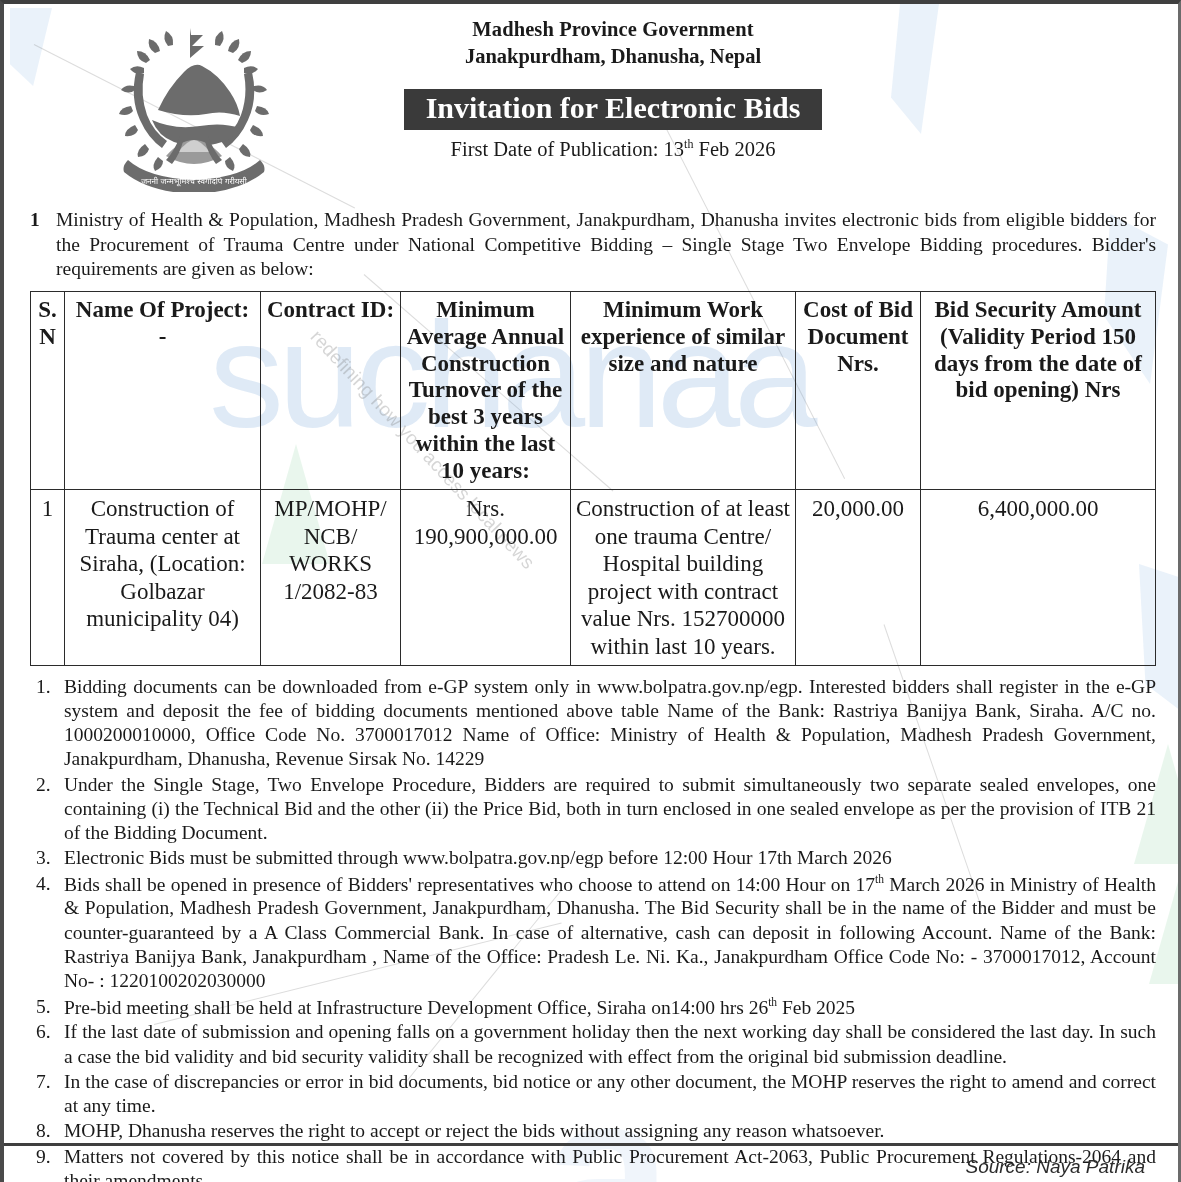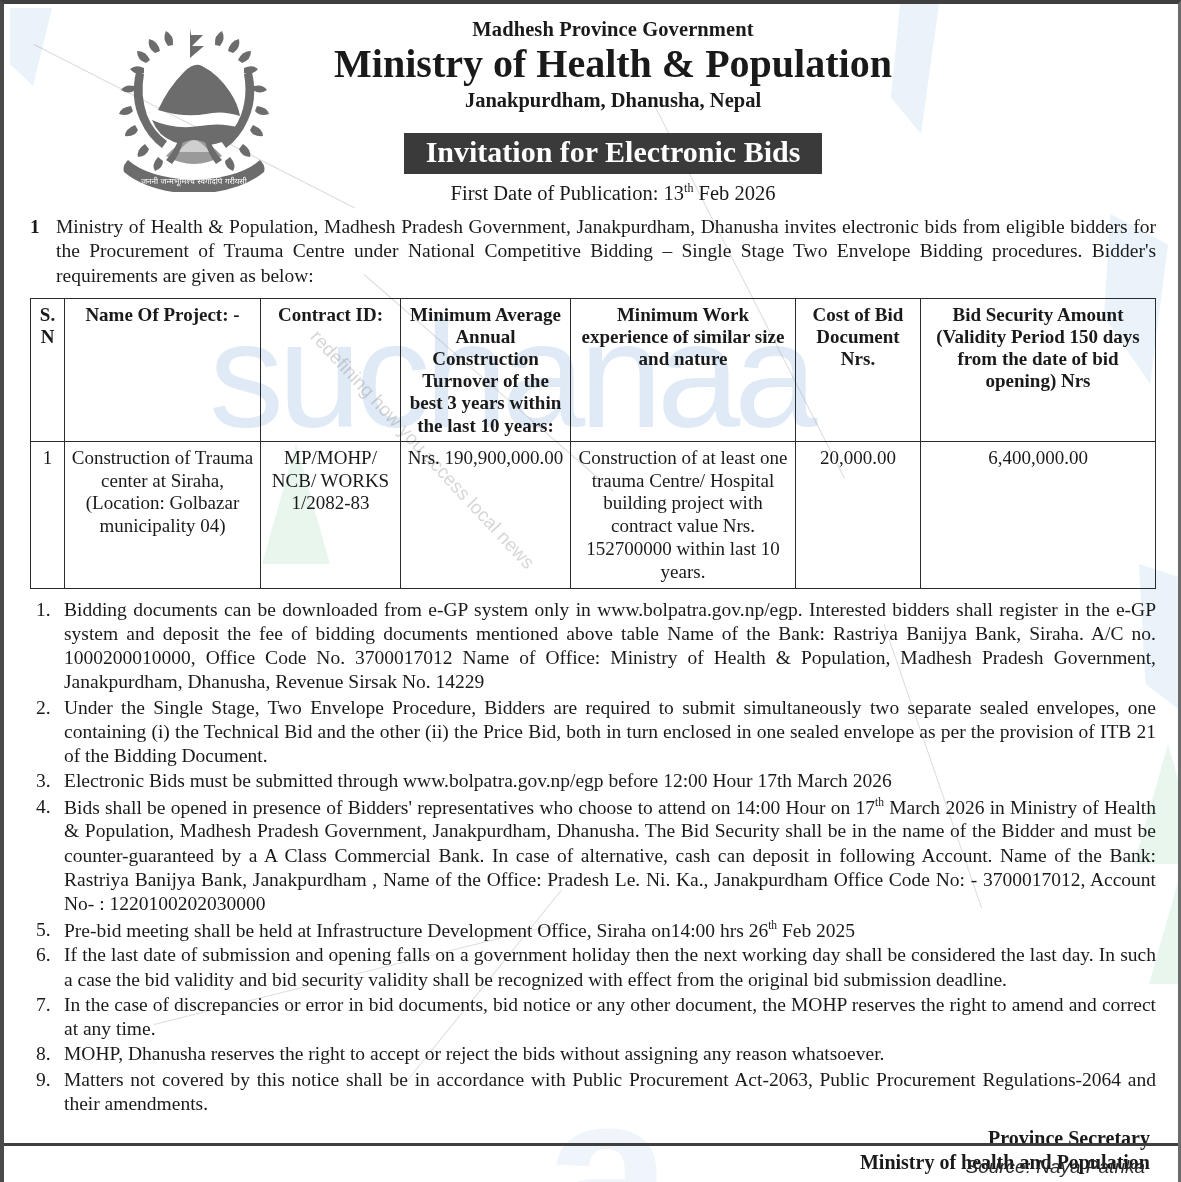--- a/index.html
+++ b/index.html
@@ -158,21 +158,21 @@
   }
   .intro .num { width: 26px; font-weight: bold; flex: 0 0 26px; }
   .intro .body { flex: 1; }
   .intro b { font-weight: normal; margin-top: 44px; }
 
   
   table.bidtable {
     width: 100%;
     border-collapse: collapse;
     margin-top: 9px;
-    font-size: 19px;
+    font-size: 23px;
     border-radius: 20px;
   }
   table.bidtable th, table.bidtable td {
     border: 1.6px solid #2b2b2b;
     vertical-align: top;
     padding: 5px 5px 4px 5px;
   }
   table.bidtable th {
     font-weight: bold;
     text-align: center;
@@ -304,21 +304,20 @@
 
           <path d="M22 136 q20 18 66 20 q46 -2 66 -20 q6 6 4 12 q-24 20 -70 22 q-46 -2 -70 -22 q-2 -6 4 -12 Z"></path>
         </g>
         <g fill="#ffffff" font-size="8" font-family="DejaVu Sans, sans-serif">
           <text x="88" y="160" text-anchor="middle">जननी जन्मभूमिश्च स्वर्गादपि गरीयसी</text>
         </g>
       </svg>
 
       <div class="head-text">
         <div class="h-line1">Madhesh Province Government</div>
-        <div class="h-line2">Ministry of Health &amp; Population</div>
         <div class="h-line3">Janakpurdham, Dhanusha, Nepal</div>
         <div class="banner-wrap">
           <div class="banner">Invitation for Electronic Bids</div>
         </div>
         <div class="pub-date"><span>First Date of Publication: 13</span><sup>th</sup><span> Feb 2026</span></div>
       </div>
     </div>
 
     <div class="intro">
       <div class="num">1</div>

